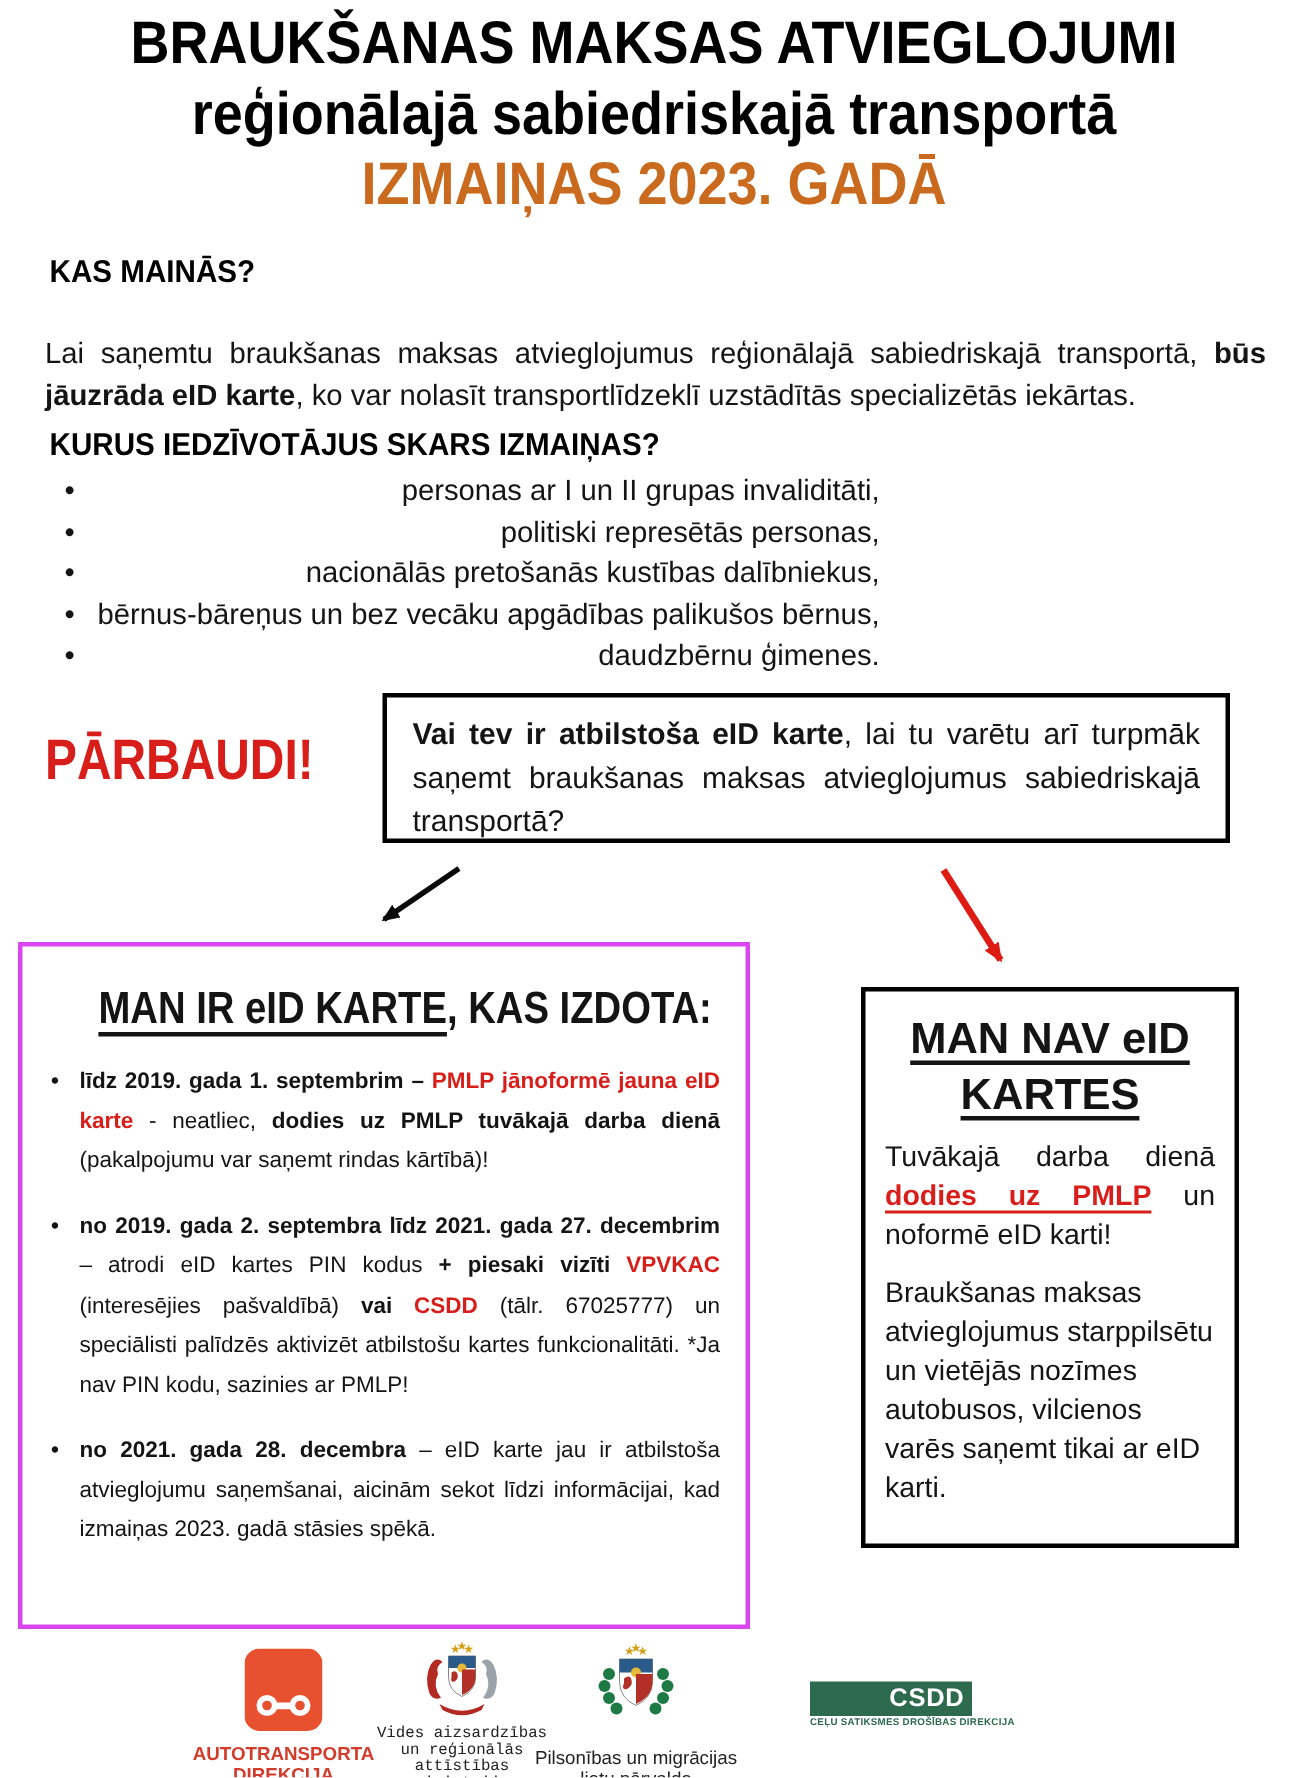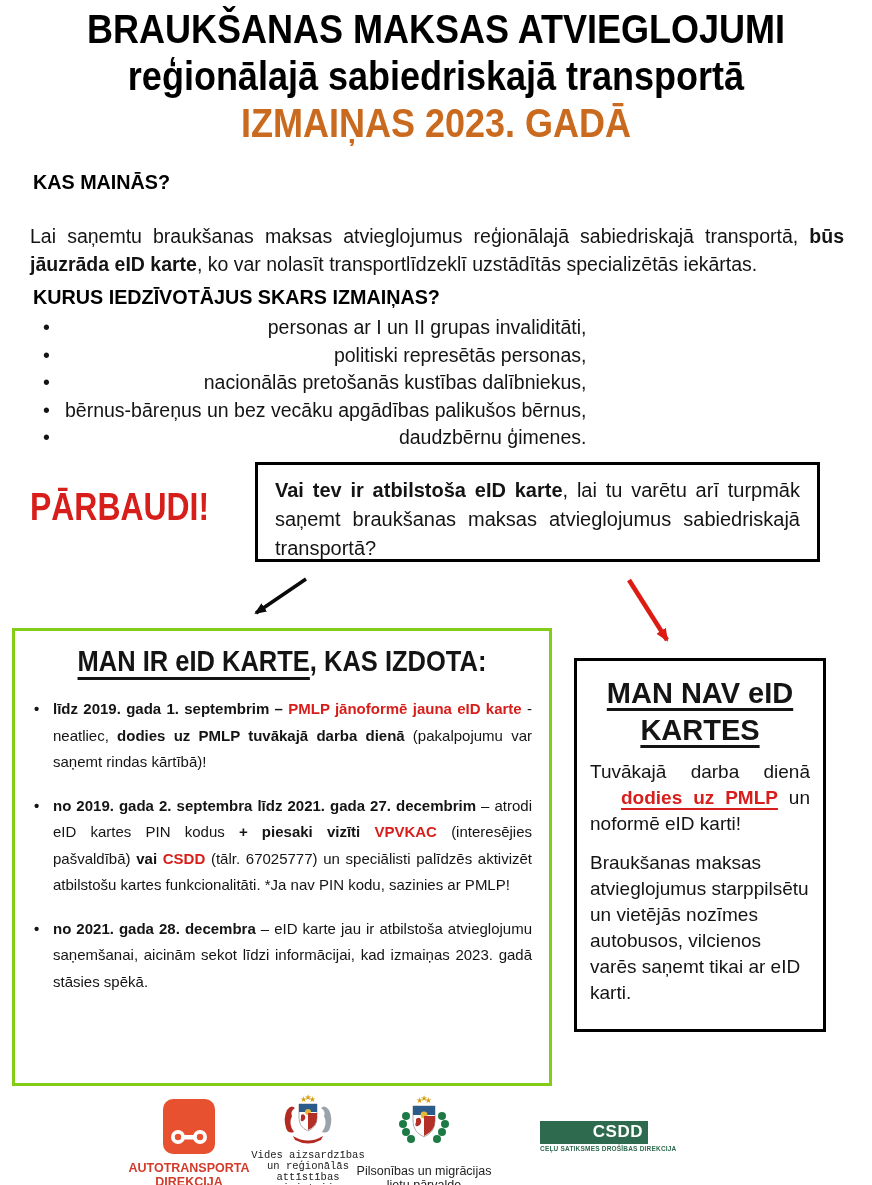--- a/index.html
+++ b/index.html
@@ -21,40 +21,40 @@
   .toplist li{position:relative;padding-left:29px;text-align:right;}
   .toplist li::before{content:"•";position:absolute;left:7px;}
   .parbaudi{position:absolute;left:30px;top:486px;font-size:38px;font-weight:700;color:#D81E1A;
             transform:scaleX(.84);transform-origin:left center;white-space:nowrap;}
   
   .qbox{position:absolute;left:255px;top:462px;width:565px;height:100px;border:3px solid #000;
         box-sizing:border-box;padding:11px 17px;font-size:20px;line-height:29px;text-align:justify;}
   
   .arrows{position:absolute;left:230px;top:570px;}
   
-  .lbox{position:absolute;left:12px;top:628px;width:540px;height:458px;border:3px solid #84cc16;
-        box-sizing:border-box;padding:4px 17px;}
+  .lbox{position:absolute;left:12px;top:628px;width:488px;height:458px;border:3px solid #d946ef;
+        box-sizing:border-box;padding:16px 17px;}
   .lbox h2{margin:6px 0 0;text-align:center;font-size:30px;line-height:40px;font-weight:700;
            white-space:nowrap;transform:scaleX(.85);}
   .hu{text-decoration:underline;text-decoration-thickness:3px;text-underline-offset:6px;}
   .lbox ul{margin:15px 0 0;padding:0;list-style:none;font-size:15px;line-height:26.5px;text-align:justify;}
   .lbox li{position:relative;padding-left:21px;margin-bottom:17px;}
   .lbox li::before{content:"•";position:absolute;left:2px;font-weight:700;}
   
   .rbox{position:absolute;left:574px;top:658px;width:252px;height:374px;border:3px solid #000;
         box-sizing:border-box;padding:8px 13px;}
   .rbox h2{margin:6px 0 10px;text-align:center;font-size:29px;line-height:37px;font-weight:700;}
   .rbox h2 .hu{text-decoration-thickness:2.5px;text-underline-offset:5px;}
   .rbox p{margin:0 0 13px;font-size:19px;line-height:26px;}
   .just{text-align:justify;}
   
   .b{font-weight:700;}
   .br{font-weight:700;color:#D81E1A;}
   .bru{font-weight:700;color:#D81E1A;text-decoration:underline;
-       text-decoration-thickness:2px;text-underline-offset:4px;margin-left:31px;}
+       text-decoration-thickness:2px;text-underline-offset:4px;}
   
   .flogo{position:absolute;text-align:center;}
   #atd{left:128px;top:1099px;width:122px;}
   #atd .atd-text{margin-top:4px;font-size:12.5px;line-height:13.5px;font-weight:700;color:#D33B2A;}
   #varam{left:248px;top:1094px;width:120px;}
   #varam .mlabel{margin-top:2px;font-size:10.5px;line-height:11px;color:#222;font-family:Liberation Mono, monospace;}
   #pmlp{left:350px;top:1094px;width:148px;}
   #pmlp .mlabel{margin-top:6px;font-size:12.5px;line-height:14px;color:#222;}
   #csdd{left:540px;top:1121px;width:108px;}
   .csdd-bar{width:108px;height:23px;background:#2E6A4D;position:relative;}

